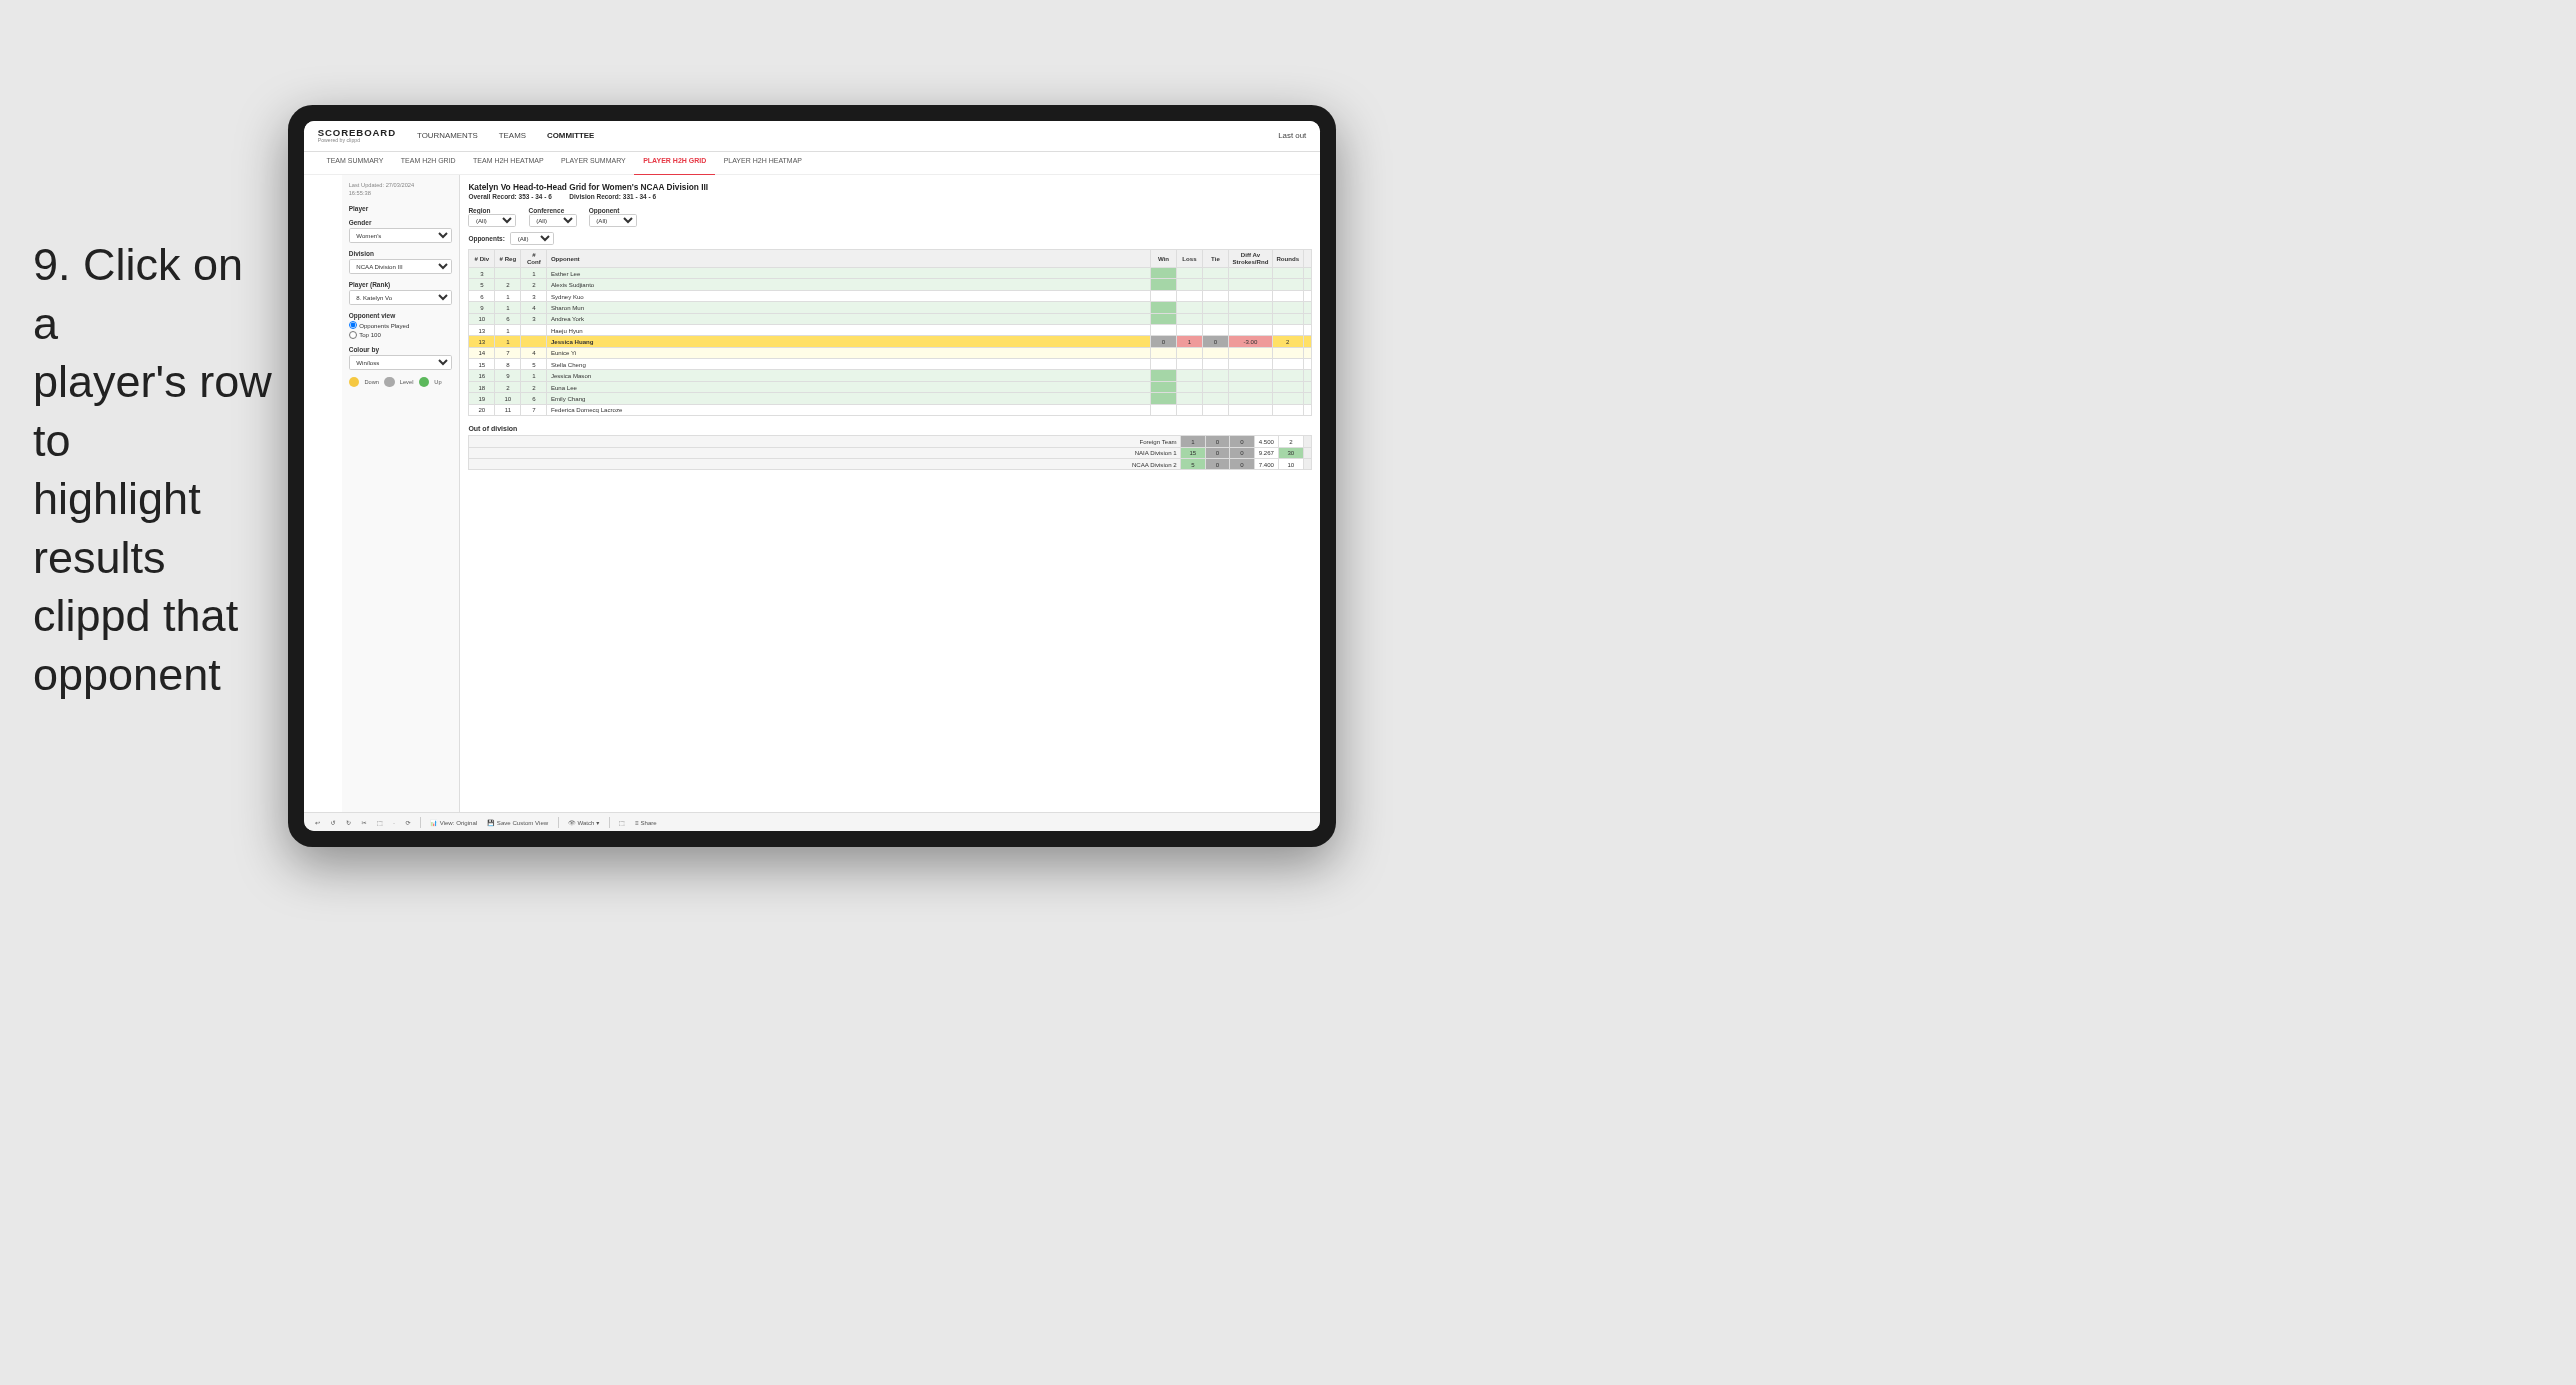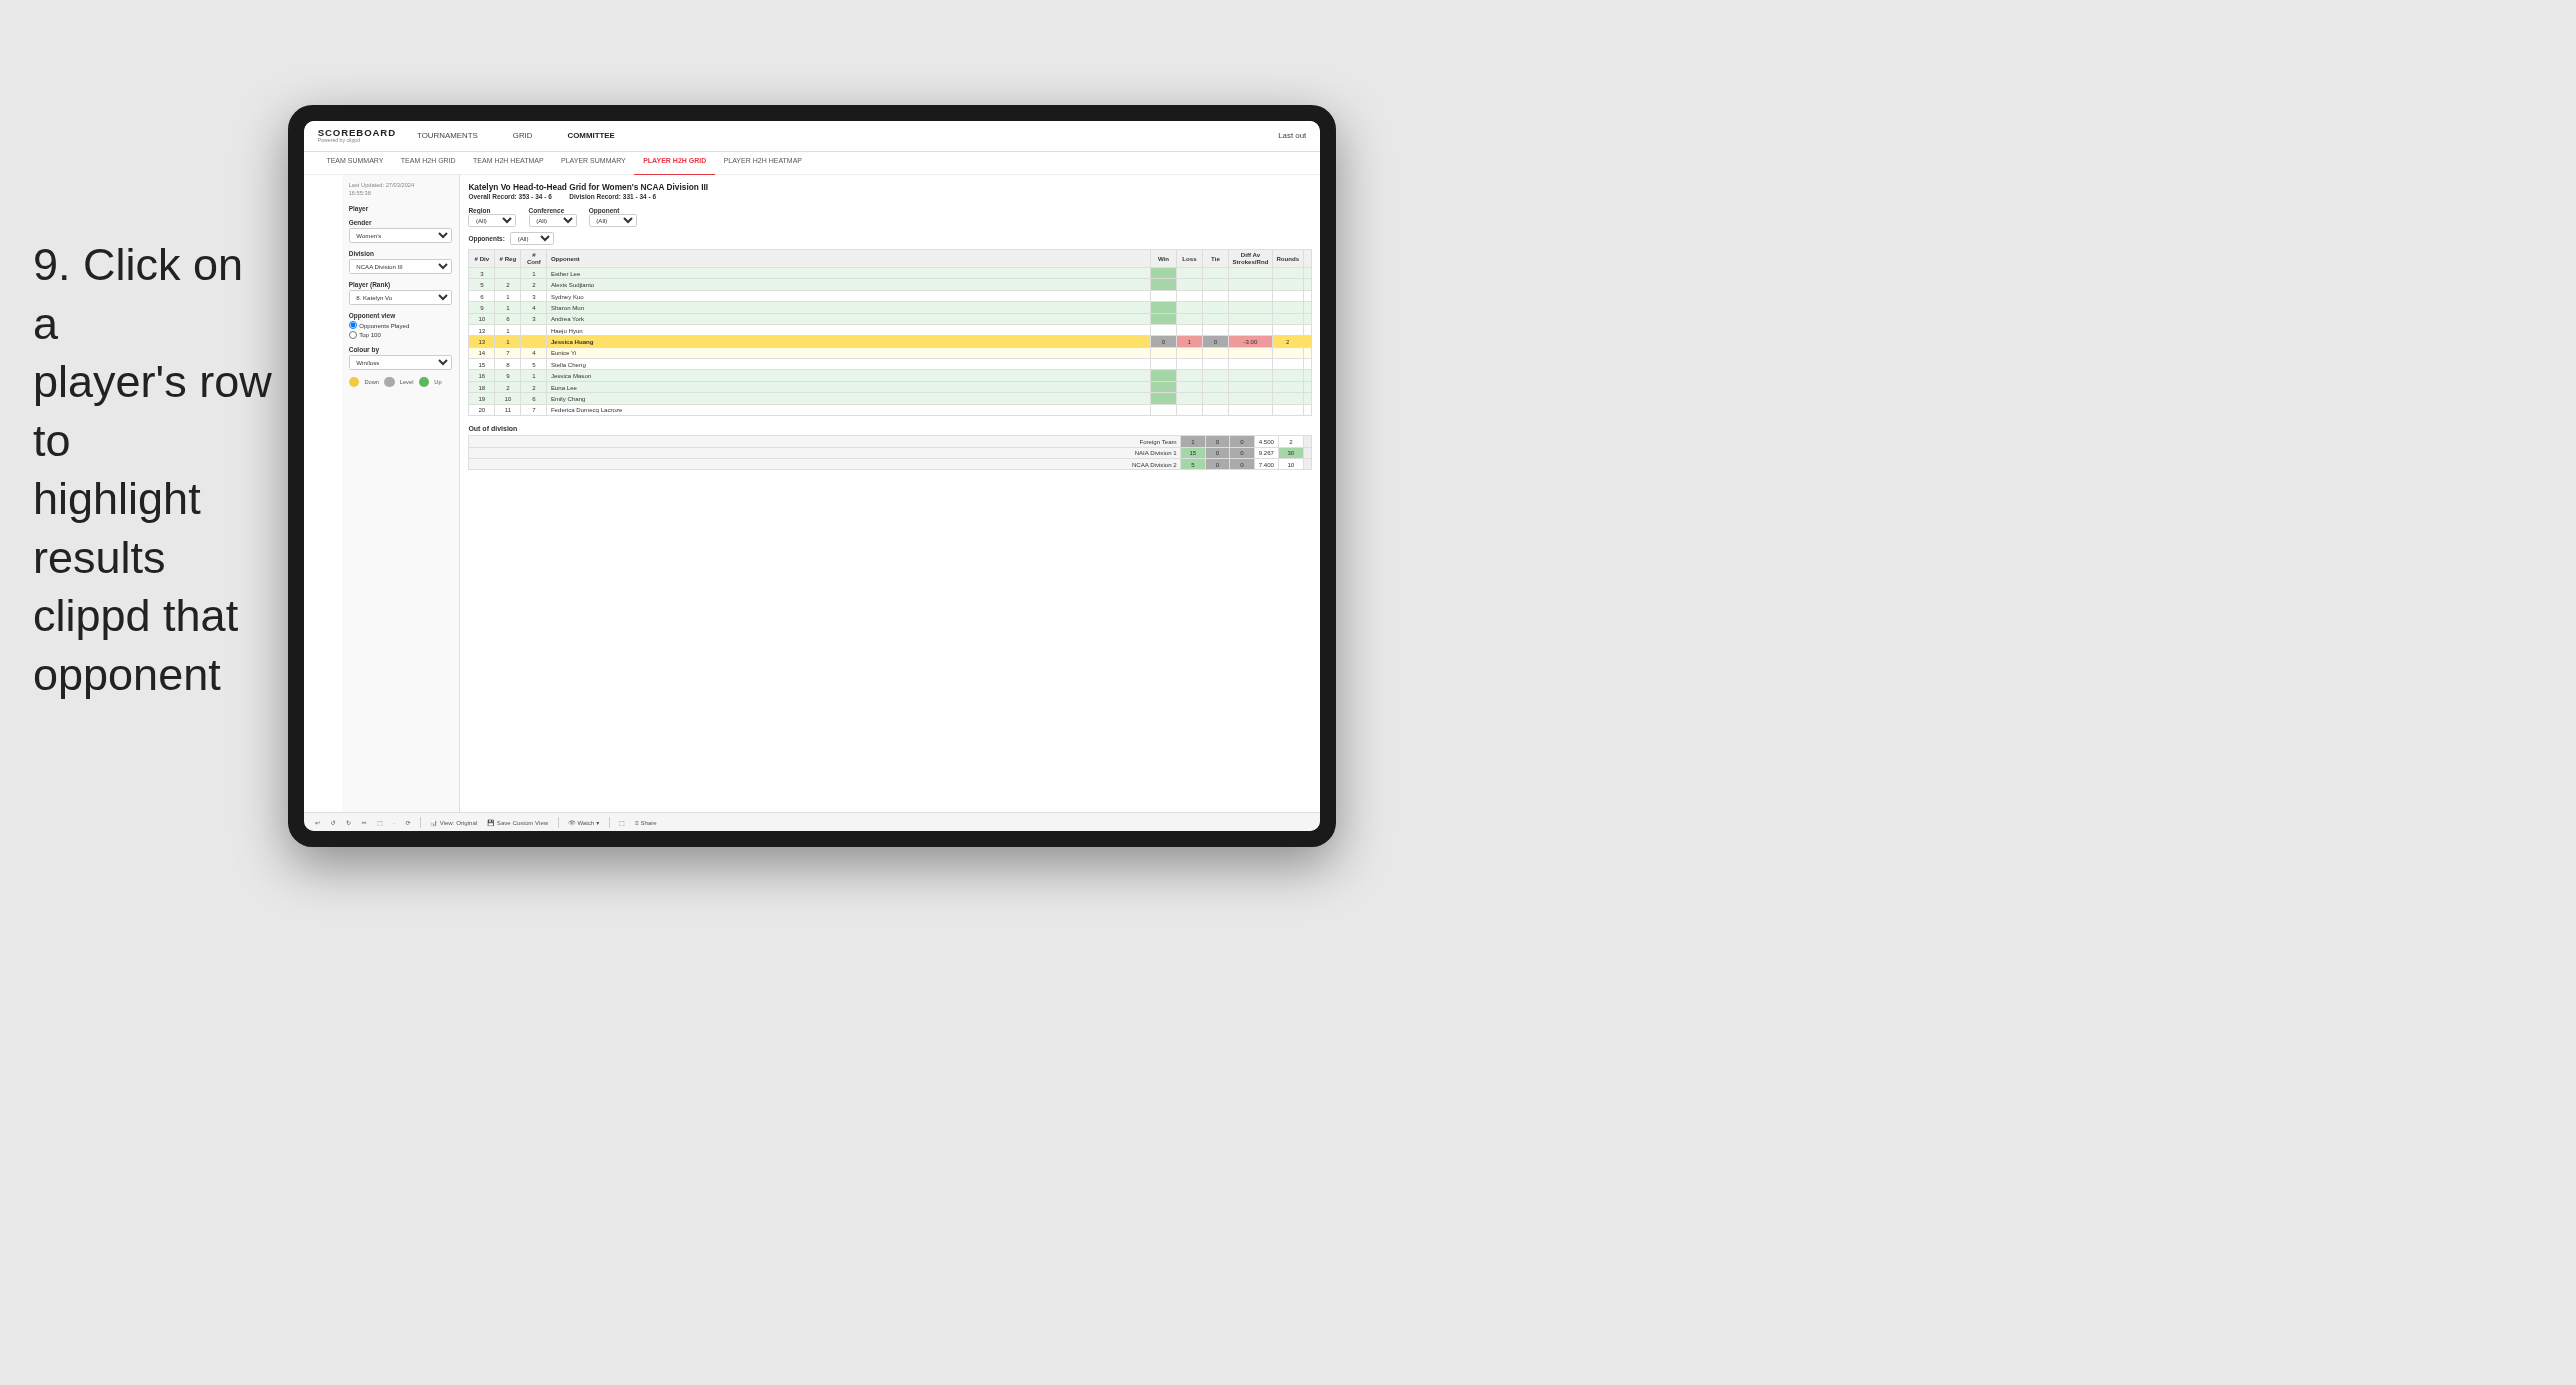--- a/index.html
+++ b/index.html
@@ -66,21 +66,21 @@
     }
 
     .logo-sub {
       font-size: 5.2px;
       color: #888;
       line-height: 1;
     }
 
     .nav-links {
       display: flex;
-      gap: 28px;
+      gap: 14px;
     }
 
     .nav-link {
       font-size: 7.9px;
       color: #444;
       cursor: pointer;
       padding: 1.7px 3.5px;
       font-weight: 500;
     }
 
@@ -415,21 +415,21 @@
   <div class="tablet-screen">
 
     <div class="nav-bar">
       <div class="nav-left">
         <div class="logo">
           <span class="logo-title">SCOREBOARD</span>
           <span class="logo-sub">Powered by clippd</span>
         </div>
         <div class="nav-links">
           <span class="nav-link">TOURNAMENTS</span>
-          <span class="nav-link">GRID</span>
+          <span class="nav-link">TEAMS</span>
           <span class="nav-link active">COMMITTEE</span>
         </div>
       </div>
       <div class="nav-right">Last out</div>
     </div>
 
     <div class="sub-nav">
       <span class="sub-nav-tab">TEAM SUMMARY</span>
       <span class="sub-nav-tab">TEAM H2H GRID</span>
       <span class="sub-nav-tab">TEAM H2H HEATMAP</span>

